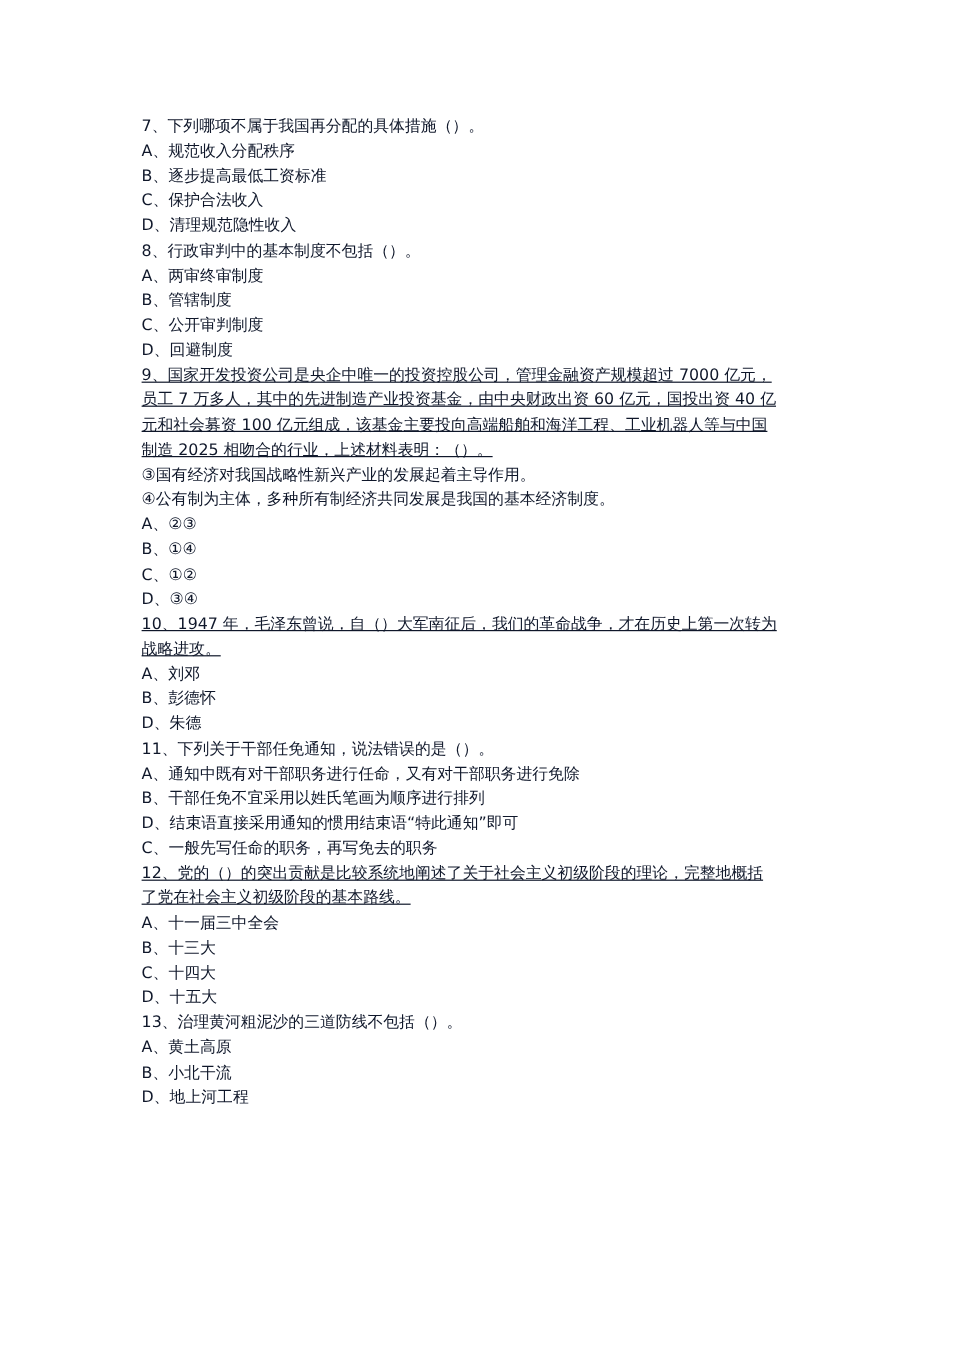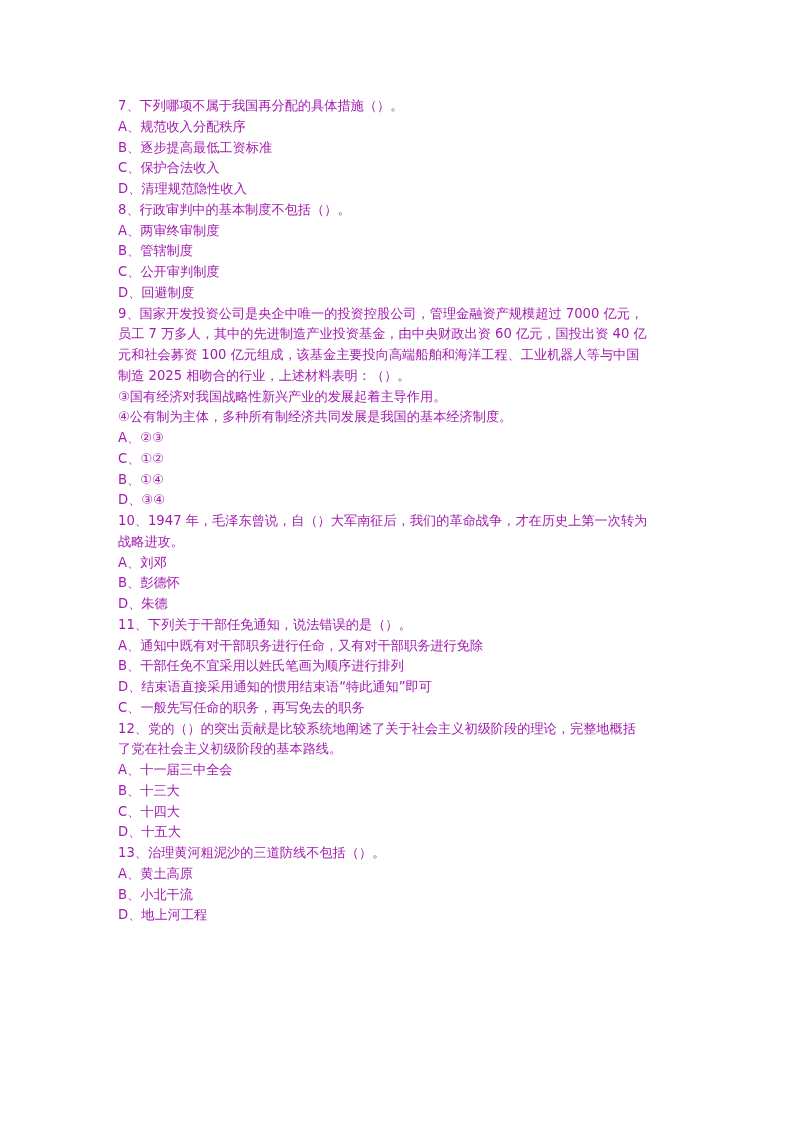--- a/index.html
+++ b/index.html
@@ -5,24 +5,24 @@
     html, body { margin: 0; padding: 0; background: #ffffff; }
     body { width: 794px; height: 1123px; position: relative; overflow: hidden; }
     .page {
       position: absolute;
       left: 118px;
       top: 96px;
       width: 556px;
       font-family: "DejaVu Sans", "Liberation Sans", sans-serif;
       font-size: 13.2px;
       line-height: 20.75px;
-      color: #a21caf;
+      color: #0f172a;
     }
     .line { white-space: nowrap; margin: 0; }
-    .para { margin: 0; white-space: normal; text-align: justify; text-align-last: left; }
+    .para { margin: 0; white-space: normal; text-align: justify; text-align-last: left; text-decoration: underline; }
     .para span { display: block; white-space: nowrap; }
   </style>
 </head>
 <body>
 
 <div class="page">
 
   <div>
     <p class="line">7、下列哪项不属于我国再分配的具体措施（）。</p>
     <p class="line">A、规范收入分配秩序</p>
@@ -42,22 +42,22 @@
   <div>
     <div class="para">
       <span>9、国家开发投资公司是央企中唯一的投资控股公司，管理金融资产规模超过 7000 亿元，</span>
       <span>员工 7 万多人，其中的先进制造产业投资基金，由中央财政出资 60 亿元，国投出资 40 亿</span>
       <span>元和社会募资 100 亿元组成，该基金主要投向高端船舶和海洋工程、工业机器人等与中国</span>
       <span>制造 2025 相吻合的行业，上述材料表明：（）。</span>
     </div>
     <p class="line">③国有经济对我国战略性新兴产业的发展起着主导作用。</p>
     <p class="line">④公有制为主体，多种所有制经济共同发展是我国的基本经济制度。</p>
     <p class="line">A、②③</p>
+    <p class="line">B、①④</p>
     <p class="line">C、①②</p>
-    <p class="line">B、①④</p>
     <p class="line">D、③④</p>
   </div>
 
   <div>
     <div class="para">
       <span>10、1947 年，毛泽东曾说，自（）大军南征后，我们的革命战争，才在历史上第一次转为</span>
       <span>战略进攻。</span>
     </div>
     <p class="line">A、刘邓</p>
     <p class="line">B、彭德怀</p>

